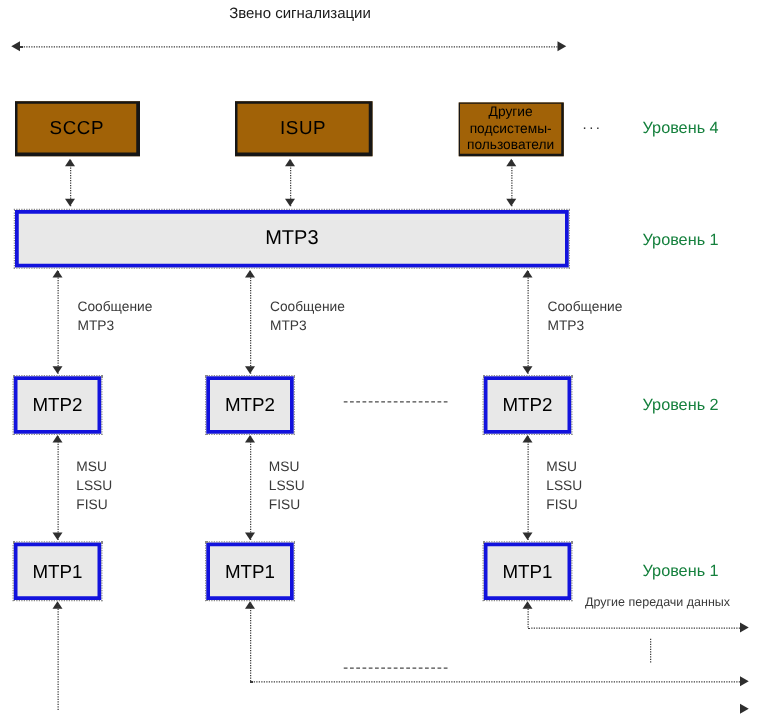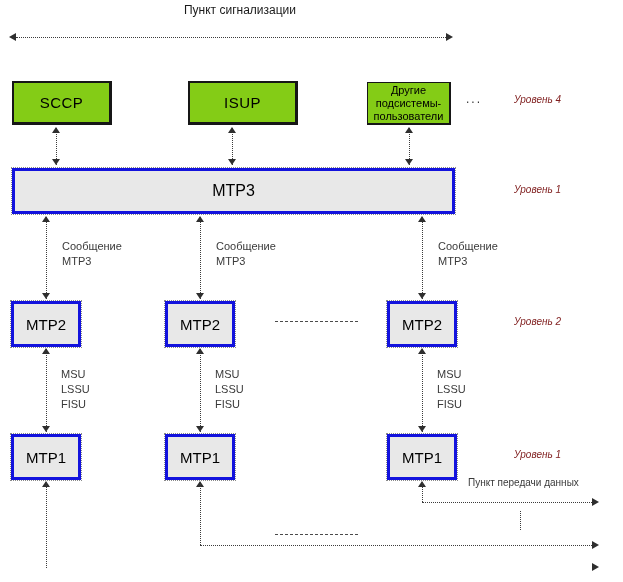--- a/index.html
+++ b/index.html
@@ -3,21 +3,21 @@
 <meta charset="utf-8">
 <style>
   html,body { margin:0; padding:0; background:#fff; }
   .canvas {
     position:relative; width:623px; height:582px; background:#fff;
     font-family:"Liberation Sans", sans-serif; overflow:hidden; color:#000;
   }
   .box {
     position:absolute; box-sizing:border-box;
     display:flex; align-items:center; justify-content:center;
-    text-align:center; background:#84cc16; color:#000;
+    text-align:center; background:#a16207; color:#000;
   }
   .wbox {
     border:2px solid #161616; border-right-width:3px; border-bottom-width:3px;
     font-size:15px; letter-spacing:.5px;
   }
   .wbox.small { border-width:1px; border-right-width:2px; border-bottom-width:2px;
     font-size:11px; line-height:13px; letter-spacing:0; }
   .bbox {
     border:3px solid var(--blue,#1212dd); background:var(--fill,#e8e8e8);
     outline:1px dotted #8a8a8a; font-size:15px;
@@ -26,31 +26,31 @@
   .vline { position:absolute; width:0; border-left:1px dotted var(--line,#3c3c3c); }
   .hline { position:absolute; height:0; border-top:1px dotted var(--line,#3c3c3c); }
   .dashline { position:absolute; height:0; border-top:1px dashed #4a4a4a; }
   .arr { position:absolute; width:0; height:0; }
   .arr.up    { border-left:4px solid transparent; border-right:4px solid transparent; border-bottom:6px solid #2e2e2e; }
   .arr.down  { border-left:4px solid transparent; border-right:4px solid transparent; border-top:6px solid #2e2e2e; }
   .arr.right { border-top:4px solid transparent; border-bottom:4px solid transparent; border-left:7px solid #2e2e2e; }
   .arr.left  { border-top:4px solid transparent; border-bottom:4px solid transparent; border-right:7px solid #2e2e2e; }
   .lbl { position:absolute; color:#3a3a3a; font-size:11px; line-height:15px; white-space:pre-line; }
   .lbl.tiny { font-size:10px; line-height:12px; white-space:nowrap; }
-  .level { position:absolute; font-style:italic; font-size:10px; color:#7f1d1d; white-space:nowrap; }
+  .level { position:absolute; font-size:13px; color:#15803d; white-space:nowrap; }
   .title { position:absolute; left:120px; top:3px; width:240px; text-align:center;
            font-size:12px; color:#1a1a1a; }
   .dots { position:absolute; font-size:12px; letter-spacing:2px; color:#333; }
 </style>
 </head>
 <body>
 
 <div class="canvas">
 
-  <div class="title">Пункт сигнализации</div>
+  <div class="title">Звено сигнализации</div>
   <div class="hline" style="left:16px; top:37px; width:430px;"></div>
   <div class="arr left" style="left:9px;  top:33px;"></div>
   <div class="arr right" style="left:446px; top:33px;"></div>
 
   <div class="box wbox" style="left:12px;  top:81px; width:100px; height:44px;">
     <span>SCCP</span>
   </div>
   <div class="box wbox" style="left:188px; top:81px; width:110px; height:44px;">
     <span>ISUP</span>
   </div>
@@ -146,18 +146,18 @@
   <div class="arr up" style="left:196px; top:481px;"></div>
   <div class="vline" style="left:200px; top:482px; height:63px;"></div>
   <div class="hline" style="left:200px; top:545px; width:392px;"></div>
   <div class="arr right" style="left:592px; top:541px;"></div>
 
   <div class="arr up" style="left:418px; top:481px;"></div>
   <div class="vline" style="left:422px; top:482px; height:20px;"></div>
   <div class="hline" style="left:422px; top:502px; width:170px;"></div>
   <div class="arr right" style="left:592px; top:498px;"></div>
 
-  <div class="lbl tiny" style="left:468px; top:477px;">Пункт передачи данных</div>
+  <div class="lbl tiny" style="left:468px; top:477px;">Другие передачи данных</div>
 
   <div class="vline" style="left:520px; top:511px; height:19px;"></div>
   <div class="arr right" style="left:592px; top:563px;"></div>
 
 </div>
 
 </body></html>

